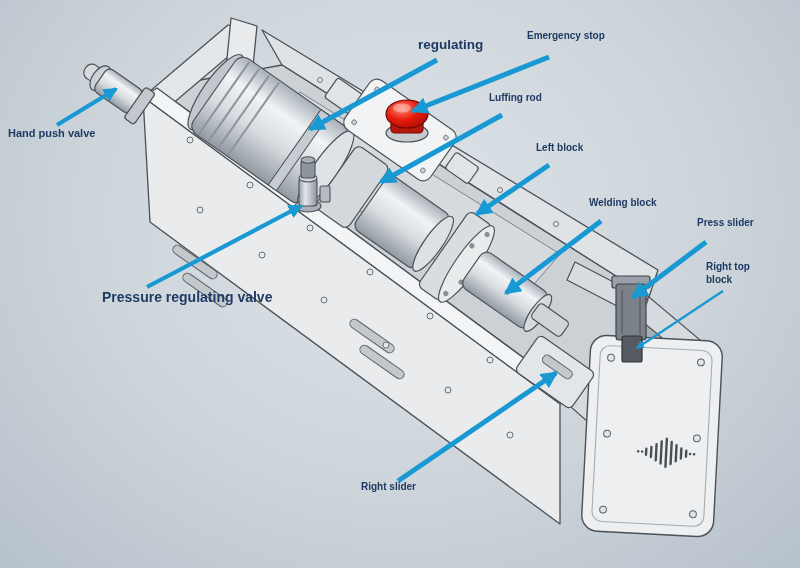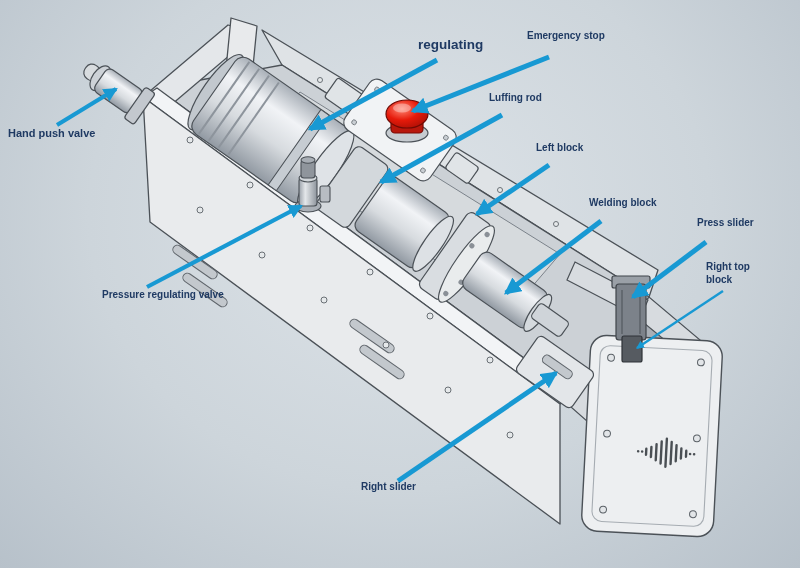--- a/index.html
+++ b/index.html
@@ -17,21 +17,21 @@
     font-weight: 700;
     font-size: 13.5px;
     line-height: 1.2;
     color: var(--label, #1f3a63);
     white-space: nowrap;
     user-select: none;
   }
   .label.lg { font-size: 10px; }
   .label.md2 { font-size: 10px; }
   .label.hand { font-size: 11px; }
-  .label.sm { font-size: 10px; }
+  .label.sm { font-size: 14px; }
   .label.wrap2 { font-size: 10px; white-space: normal; width: 56px; line-height: 1.3; }
 </style>
 </head>
 <body>
 
 <div class="stage">
 
   <svg class="scene" width="800" height="568" viewBox="0 0 800 568">
     <defs>
       <linearGradient id="cylL" x1="0" y1="0" x2="0" y2="1">

